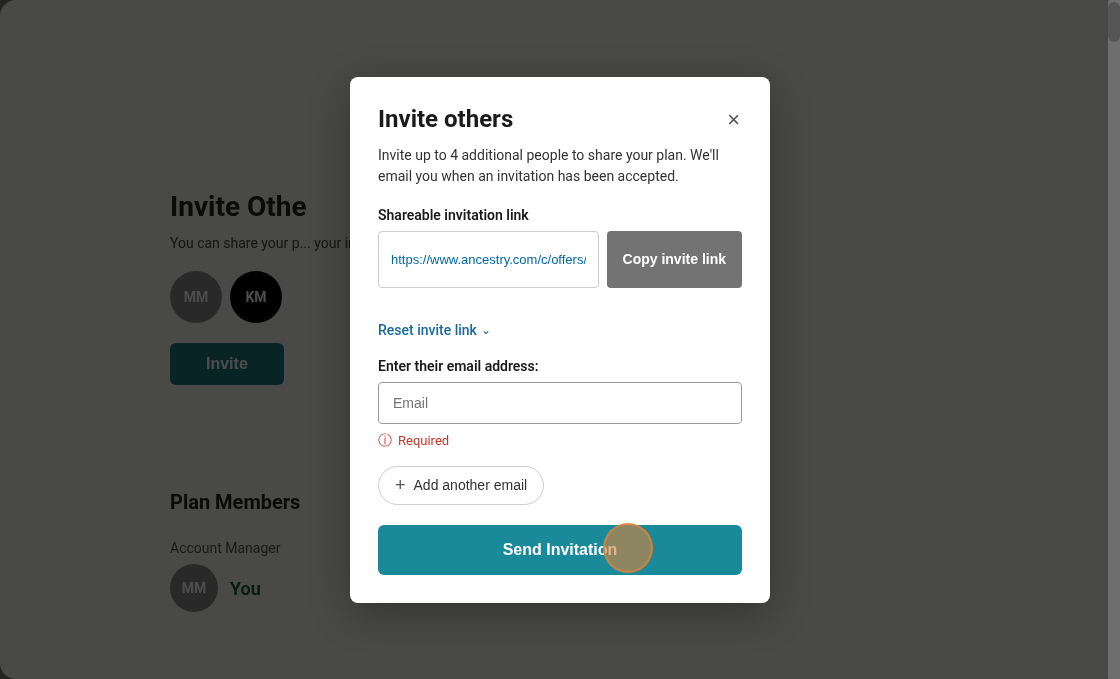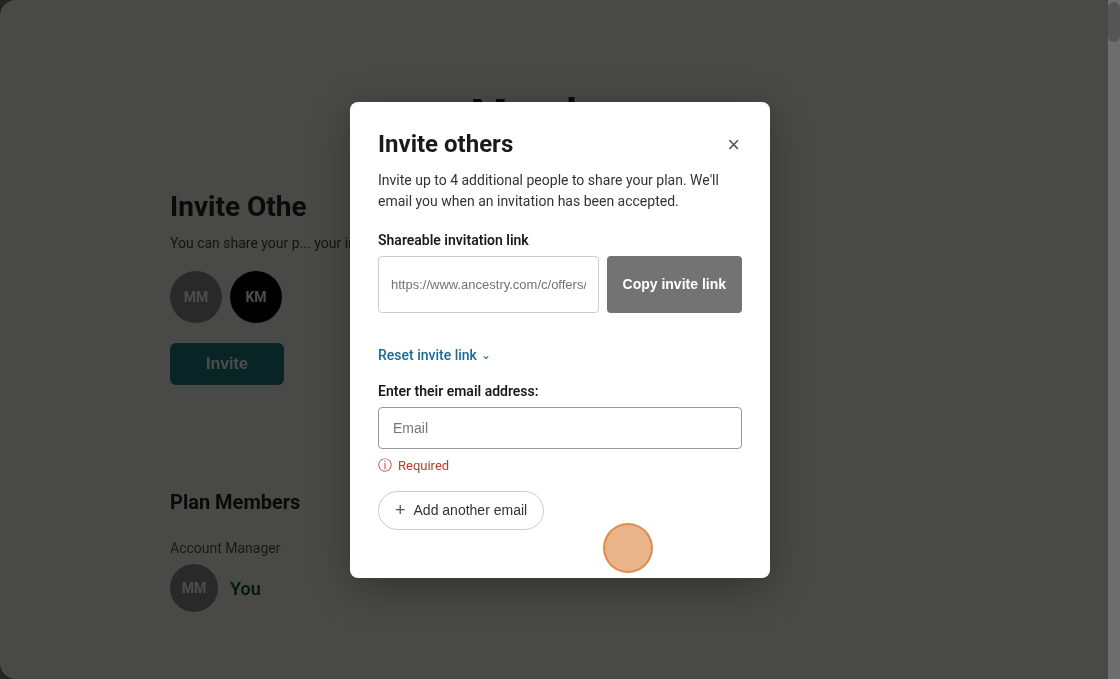--- a/index.html
+++ b/index.html
@@ -193,21 +193,21 @@
       gap: 8px;
       margin-bottom: 12px;
     }
 
     .invite-link-input {
       flex: 1;
       border: 1px solid #ccc;
       border-radius: 4px;
       padding: 20px 12px;
       font-size: 13px;
-      color: #737373;
+      color: #0369a1;
       outline: none;
     }
 
     .copy-invite-btn {
       background: #737373;
       color: white;
       border: none;
       border-radius: 4px;
       padding: 10px 16px;
       font-size: 14px;
@@ -393,20 +393,21 @@
   <div class="required-msg">
     <span class="required-icon">ⓘ</span>
     <span>Required</span>
   </div>
 
   <button class="add-email-btn">
     <span class="plus-icon">+</span>
     <span>Add another email</span>
   </button>
 
+  <button class="send-invitation-btn">Send Invitation</button>
 
 </div>
 
 <div class="cursor-indicator"></div>
 
 <div class="scrollbar">
   <div class="scrollbar-thumb"></div>
 </div>
 
 </body></html>

